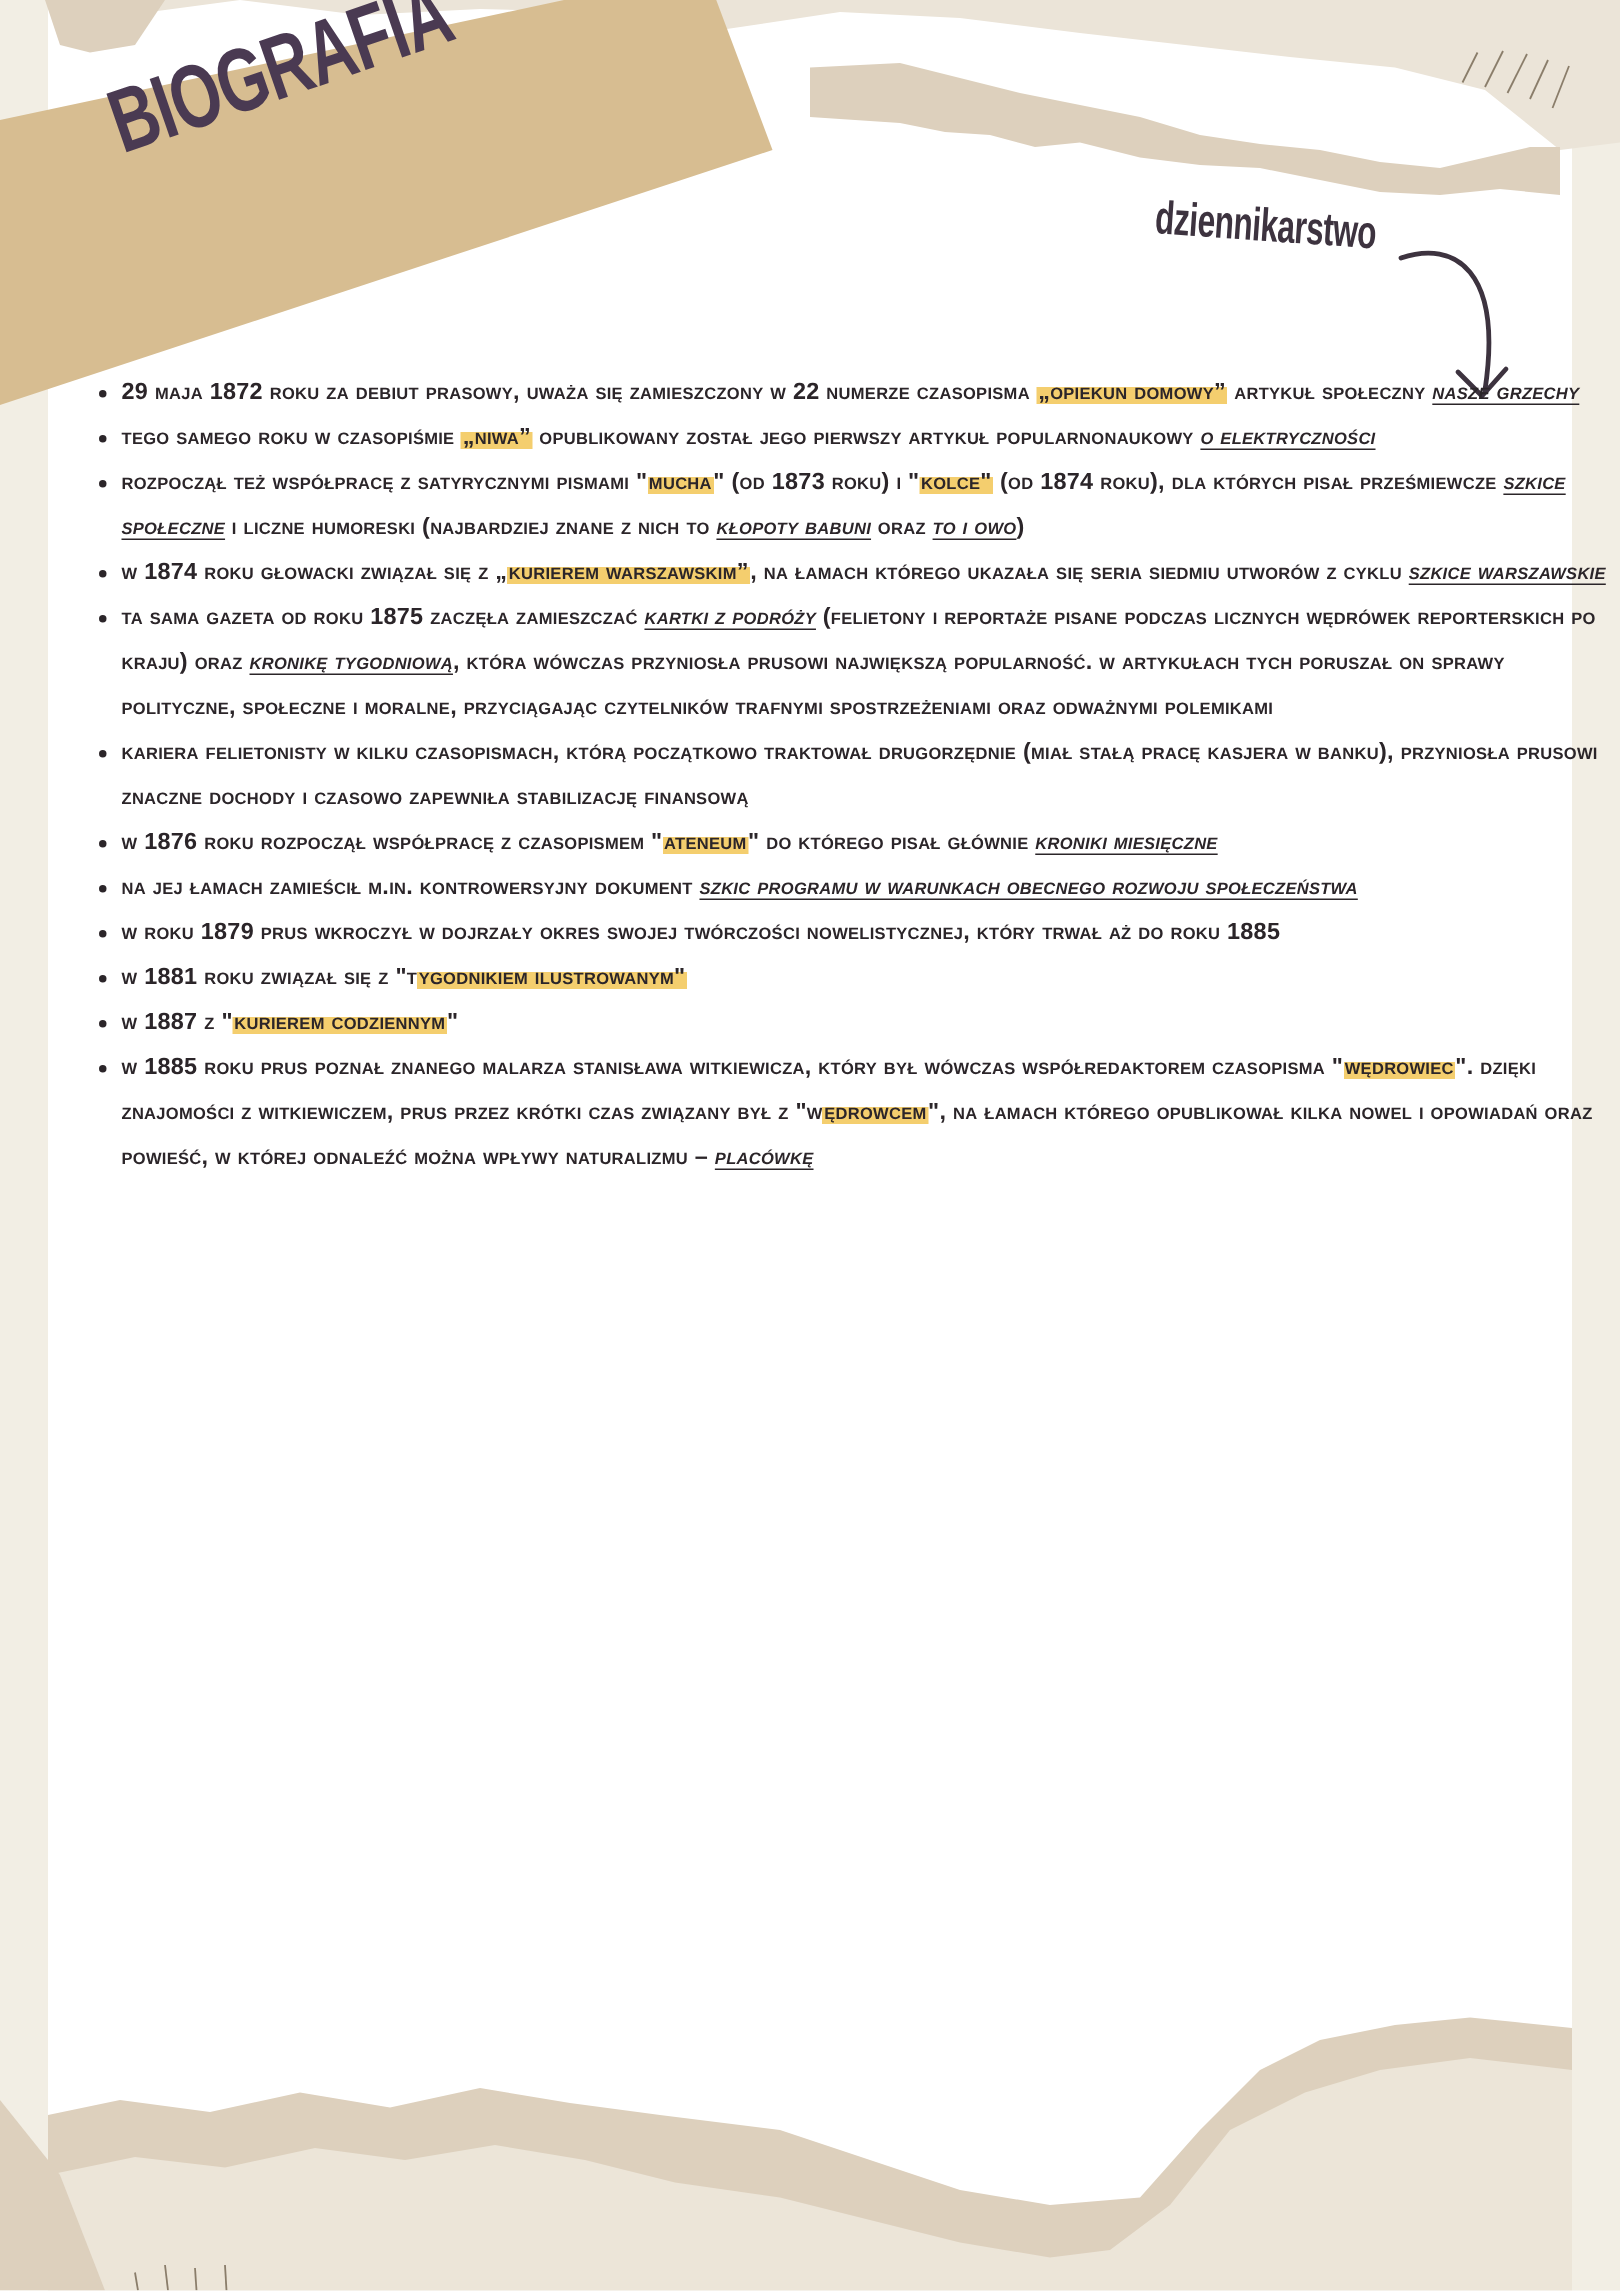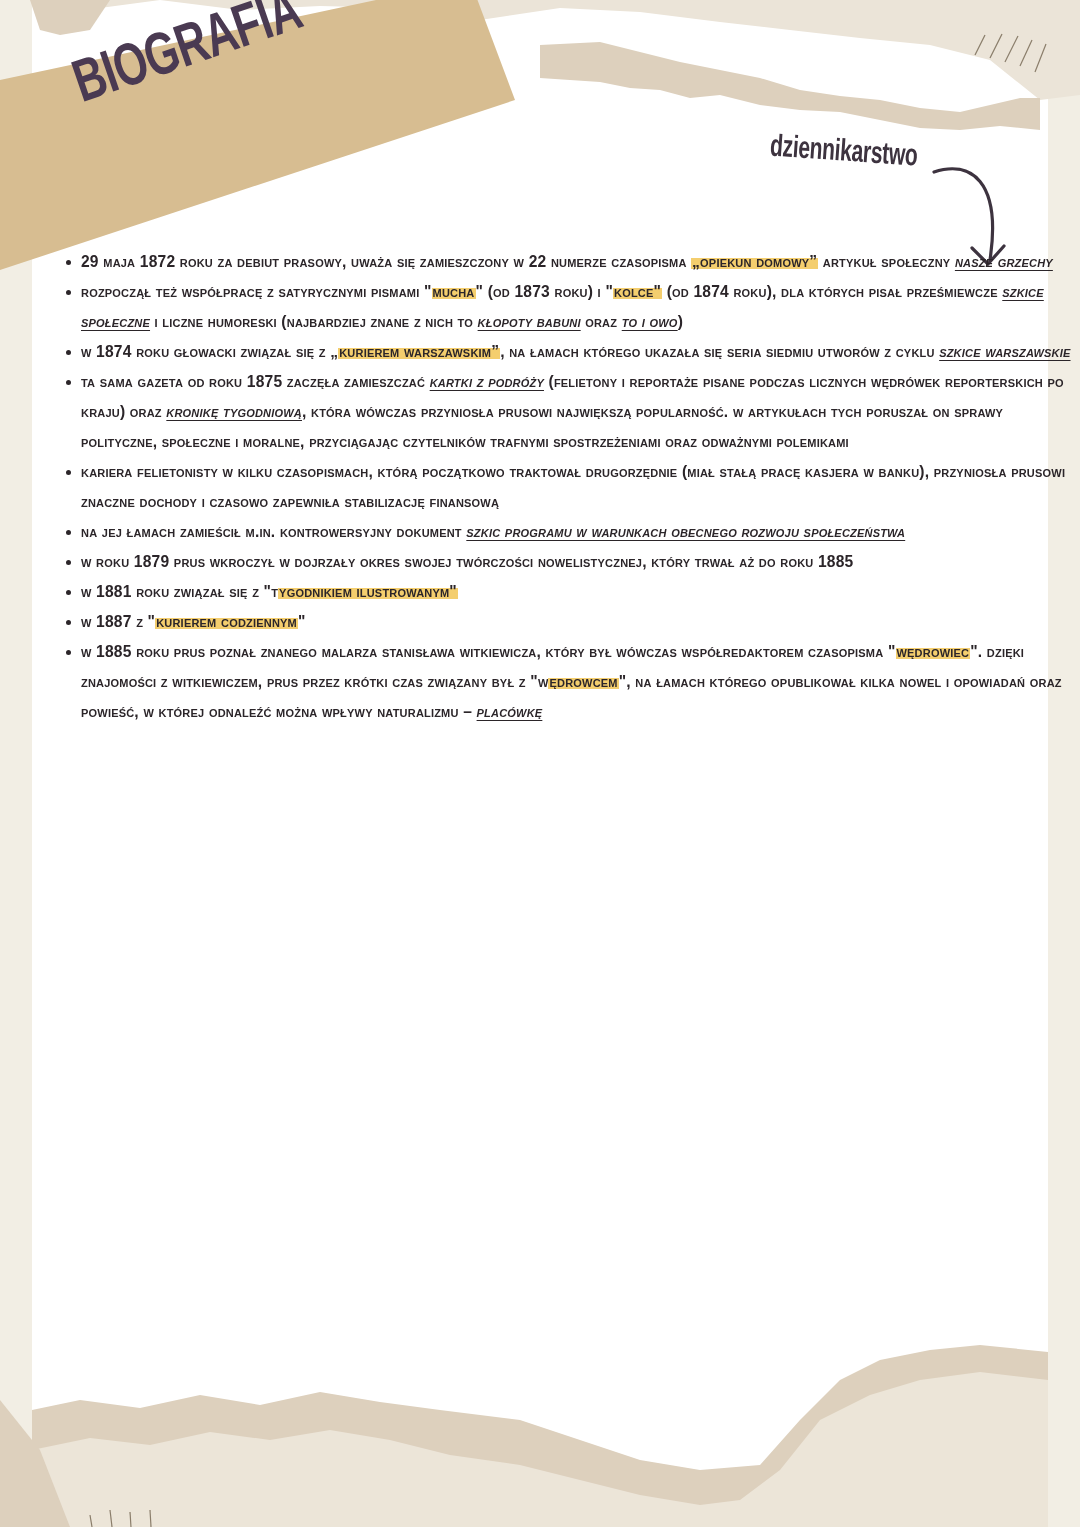--- a/index.html
+++ b/index.html
@@ -88,22 +88,24 @@
   <span class="subtitle">dziennikarstwo</span>
 </div>
 
 <svg class="arrow" viewBox="0 0 80 115">
   <path d="M4,12 C40,0 72,20 60,100" fill="none" stroke="#3d333f" stroke-width="3.2" stroke-linecap="round"></path>
   <path d="M42,88 L58,104 L74,86" fill="none" stroke="#3d333f" stroke-width="3.2" stroke-linecap="round" stroke-linejoin="round"></path>
 </svg>
 
 <ul class="list" id="bio-list">
     <li><span>29 maja 1872 roku za debiut prasowy,  uważa się zamieszczony w 22 numerze czasopisma </span><span class="hl">„Opiekun domowy”</span><span>  artykuł społeczny </span><span class="it">Nasze grzechy</span></li>
+    <li><span>tego samego roku w czasopiśmie </span><span class="hl">„Niwa”</span><span> opublikowany został jego pierwszy artykuł popularnonaukowy </span><span class="it">O elektryczności</span></li>
     <li><span>rozpoczął też współpracę z satyrycznymi pismami "</span><span class="hl">Mucha</span><span>" (od 1873 roku) i "</span><span class="hl">Kolce"</span><span> (od 1874 roku), dla których pisał prześmiewcze </span><span class="it">Szkice społeczne</span><span> i liczne humoreski (najbardziej znane z nich to </span><span class="it">Kłopoty babuni</span><span> oraz </span><span class="it">To i owo</span><span>)</span></li>
     <li><span>w 1874 roku Głowacki związał się z „</span><span class="hl">Kurierem Warszawskim”</span><span>, na łamach którego ukazała się seria siedmiu utworów z cyklu </span><span class="it">Szkice warszawskie</span></li>
     <li><span>ta sama gazeta od roku 1875 zaczęła zamieszczać </span><span class="it">Kartki z podróży</span><span> (felietony i reportaże pisane podczas licznych wędrówek reporterskich po kraju) oraz </span><span class="it">Kronikę tygodniową</span><span>, która wówczas przyniosła Prusowi największą popularność. W artykułach tych poruszał on sprawy polityczne, społeczne i moralne, przyciągając czytelników trafnymi spostrzeżeniami oraz odważnymi polemikami</span></li>
     <li><span>kariera felietonisty w kilku czasopismach, którą początkowo traktował drugorzędnie (miał stałą pracę kasjera w banku), przyniosła Prusowi znaczne dochody i czasowo zapewniła stabilizację finansową</span></li>
+    <li><span>w 1876 roku rozpoczął współpracę z czasopismem "</span><span class="hl">Ateneum</span><span>" do którego pisał głównie </span><span class="it">Kroniki miesięczne</span></li>
     <li><span> na jej łamach zamieścił m.in. kontrowersyjny dokument </span><span class="it">Szkic programu w warunkach obecnego rozwoju społeczeństwa</span></li>
     <li><span>w roku 1879 Prus wkroczył w dojrzały okres swojej twórczości nowelistycznej, który trwał aż do roku 1885</span></li>
     <li><span>w 1881 roku związał się z "T</span><span class="hl">ygodnikiem Ilustrowanym"</span></li>
     <li><span>w 1887 z "</span><span class="hl">Kurierem Codziennym</span><span>"</span></li>
     <li><span>w 1885 roku Prus poznał znanego malarza Stanisława Witkiewicza, który był wówczas współredaktorem czasopisma "</span><span class="hl">Wędrowiec</span><span>". Dzięki znajomości z Witkiewiczem, Prus przez krótki czas związany był z "W</span><span class="hl">ędrowcem</span><span>", na łamach którego opublikował kilka nowel i opowiadań oraz powieść, w której odnaleźć można wpływy naturalizmu – </span><span class="it">Placówkę</span></li>
   </ul>
 
 </body></html>

